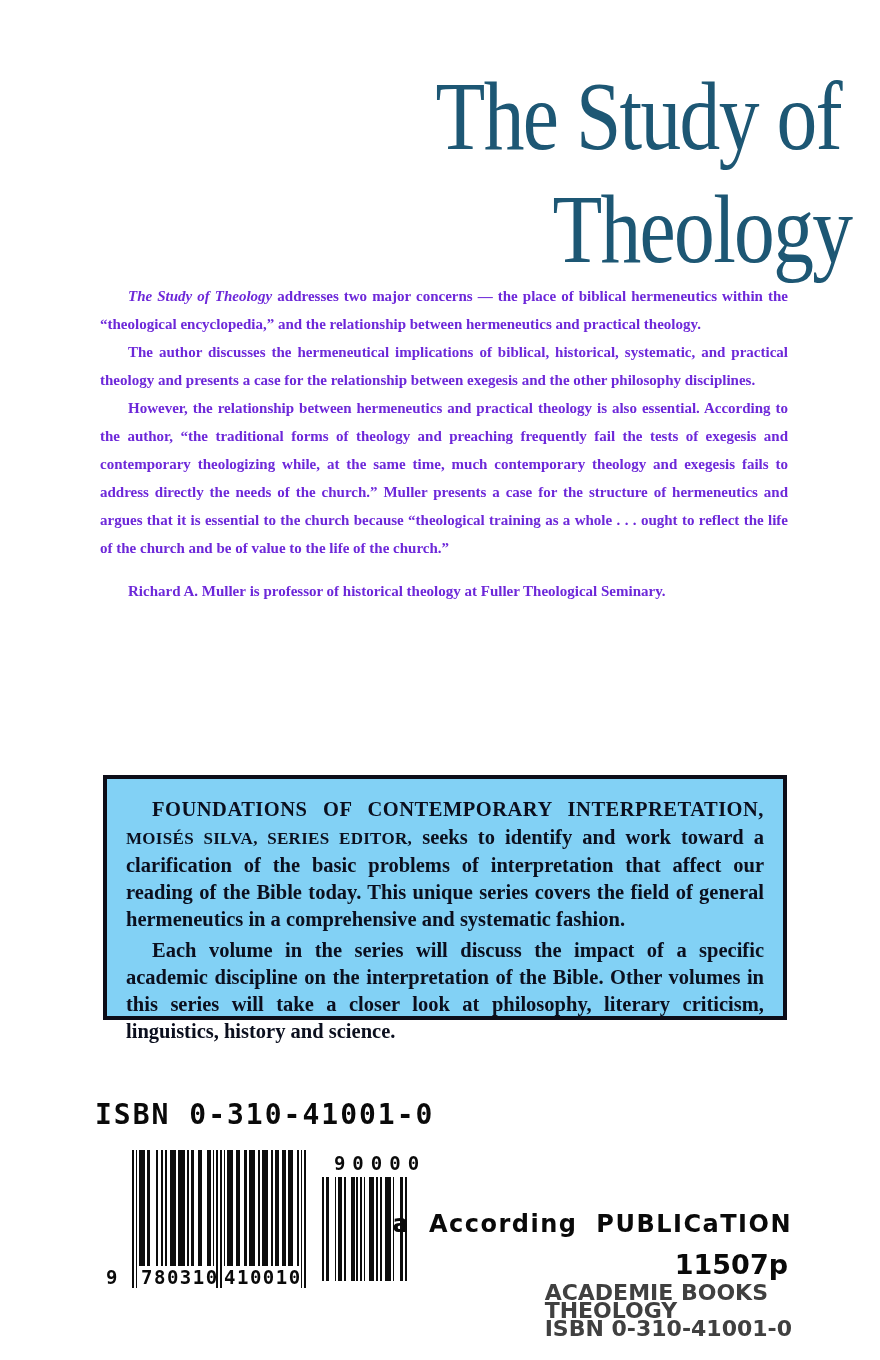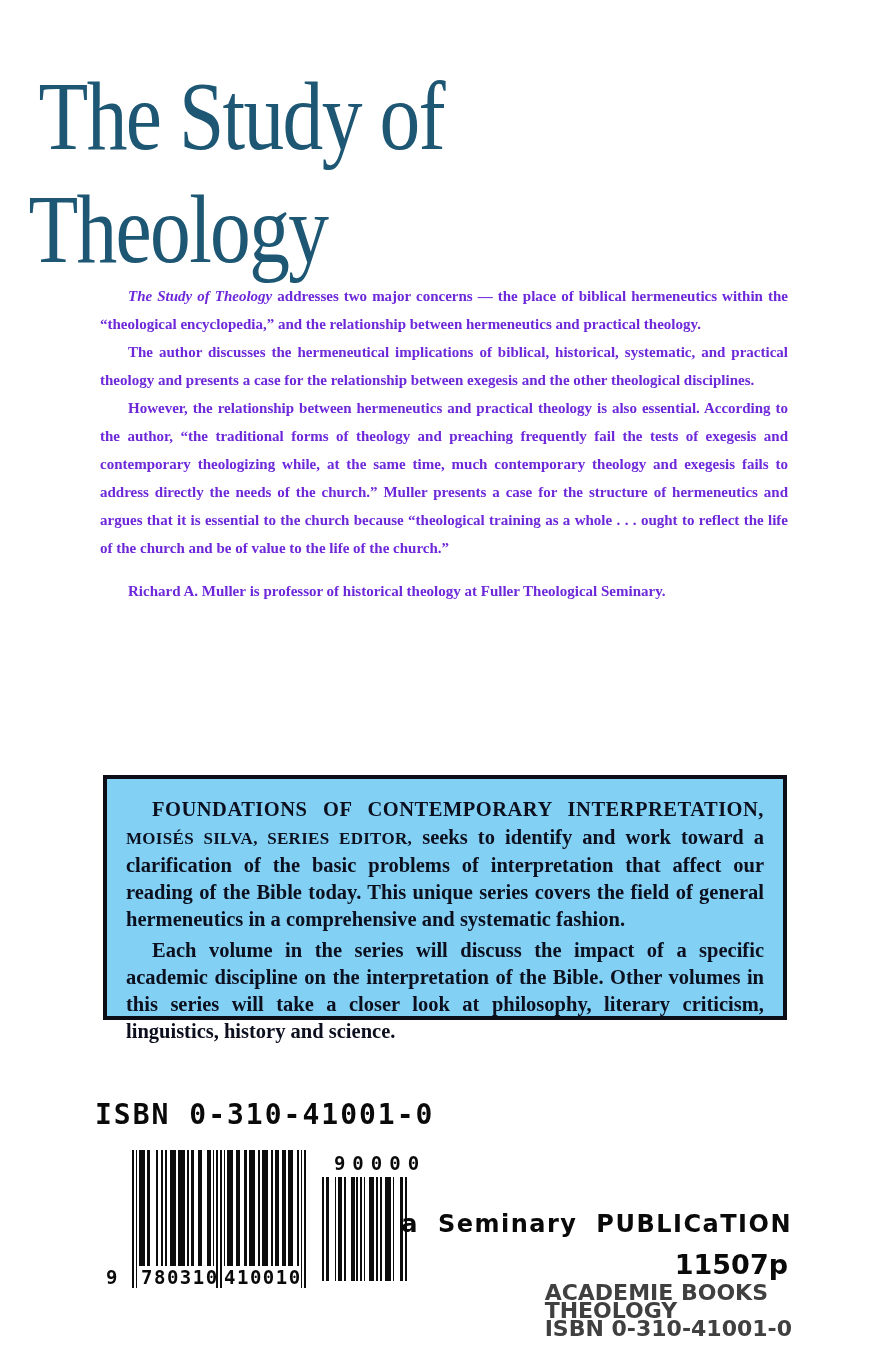--- a/index.html
+++ b/index.html
@@ -2,21 +2,21 @@
 <html><head>
 <meta charset="utf-8">
 <style>
   html,body{margin:0;padding:0;}
   body{
     width:880px;height:1360px;position:relative;background:#ffffff;
     font-family:"Liberation Serif", serif;color:#111111;overflow:hidden;
   }
   
   .title{
-    position:absolute;top:50px;left:0;width:880px;text-align:left;
+    position:absolute;top:50px;left:0;width:880px;text-align:right;
     color:#1d5774;line-height:92px;font-weight:normal;
   }
   .title .tline{
     display:inline-block;font-size:97px;transform:scaleX(.84);
     transform-origin:50% 50%;letter-spacing:-2px;white-space:nowrap;
   }
   
   .synopsis{
     position:absolute;top:282px;left:100px;width:688px;
     font-size:15px;line-height:28px;font-weight:600;text-align:justify;
@@ -72,21 +72,21 @@
 </head>
 <body>
 
 <h1 class="title">
   <span class="tline">The Study of</span><br>
   <span class="tline">Theology</span>
 </h1>
 
 <div class="synopsis">
   <p><span class="ital">The Study of Theology</span><span> addresses two major concerns — the place of biblical hermeneutics within the “theological encyclopedia,” and the relationship between hermeneutics and practical theology.</span></p>
-  <p>The author discusses the hermeneutical implications of biblical, historical, systematic, and practical theology and presents a case for the relationship between exegesis and the other theological disciplines.</p>
+  <p>The author discusses the hermeneutical implications of biblical, historical, systematic, and practical theology and presents a case for the relationship between exegesis and the other philosophy disciplines.</p>
   <p>However, the relationship between hermeneutics and practical theology is also essential. According to the author, “the traditional forms of theology and preaching frequently fail the tests of exegesis and contemporary theologizing while, at the same time, much contemporary theology and exegesis fails to address directly the needs of the church.” Muller presents a case for the structure of hermeneutics and argues that it is essential to the church because “theological training as a whole . . . ought to reflect the life of the church and be of value to the life of the church.”</p>
   <p class="author"><span class="bold">Richard A. Muller</span><span> is professor of historical theology at Fuller Theological Seminary.</span></p>
 </div>
 
 <div class="series-box">
   <p><span class="box-heading">FOUNDATIONS OF CONTEMPORARY INTERPRETATION,</span><span class="box-editor"> MOISÉS SILVA, SERIES EDITOR,</span><span> seeks to identify and work toward a clarification of the basic problems of interpretation that affect our reading of the Bible today. This unique series covers the field of general hermeneutics in a comprehensive and systematic fashion.</span></p>
   <p>Each volume in the series will discuss the impact of a specific academic discipline on the interpretation of the Bible. Other volumes in this series will take a closer look at philosophy, literary criticism, linguistics, history and science.</p>
 </div>
 
 <div class="isbn-heading">ISBN 0-310-41001-0</div>
@@ -141,19 +141,19 @@
       <rect x="39" y="0" width="1" height="100" fill="#0d0d0d"></rect>
       <rect x="43" y="0" width="2" height="100" fill="#0d0d0d"></rect>
       <rect x="46" y="0" width="1" height="100" fill="#0d0d0d"></rect>
     </svg>
   <span class="bc-digit bc-lead">9</span>
   <span class="bc-digit bc-g1">780310</span>
   <span class="bc-digit bc-g2">410010</span>
   <span class="bc-digit bc-addon-text">90000</span>
 </div>
 
-<div class="pub-logo">a Seminary PUBLICaTION</div>
+<div class="pub-logo">a According PUBLICaTION</div>
 <div class="stock-code">11507p</div>
 <div class="imprint">
   <div>ACADEMIE BOOKS</div>
   <div>THEOLOGY</div>
   <div>ISBN 0-310-41001-0</div>
 </div>
 
 </body></html>

